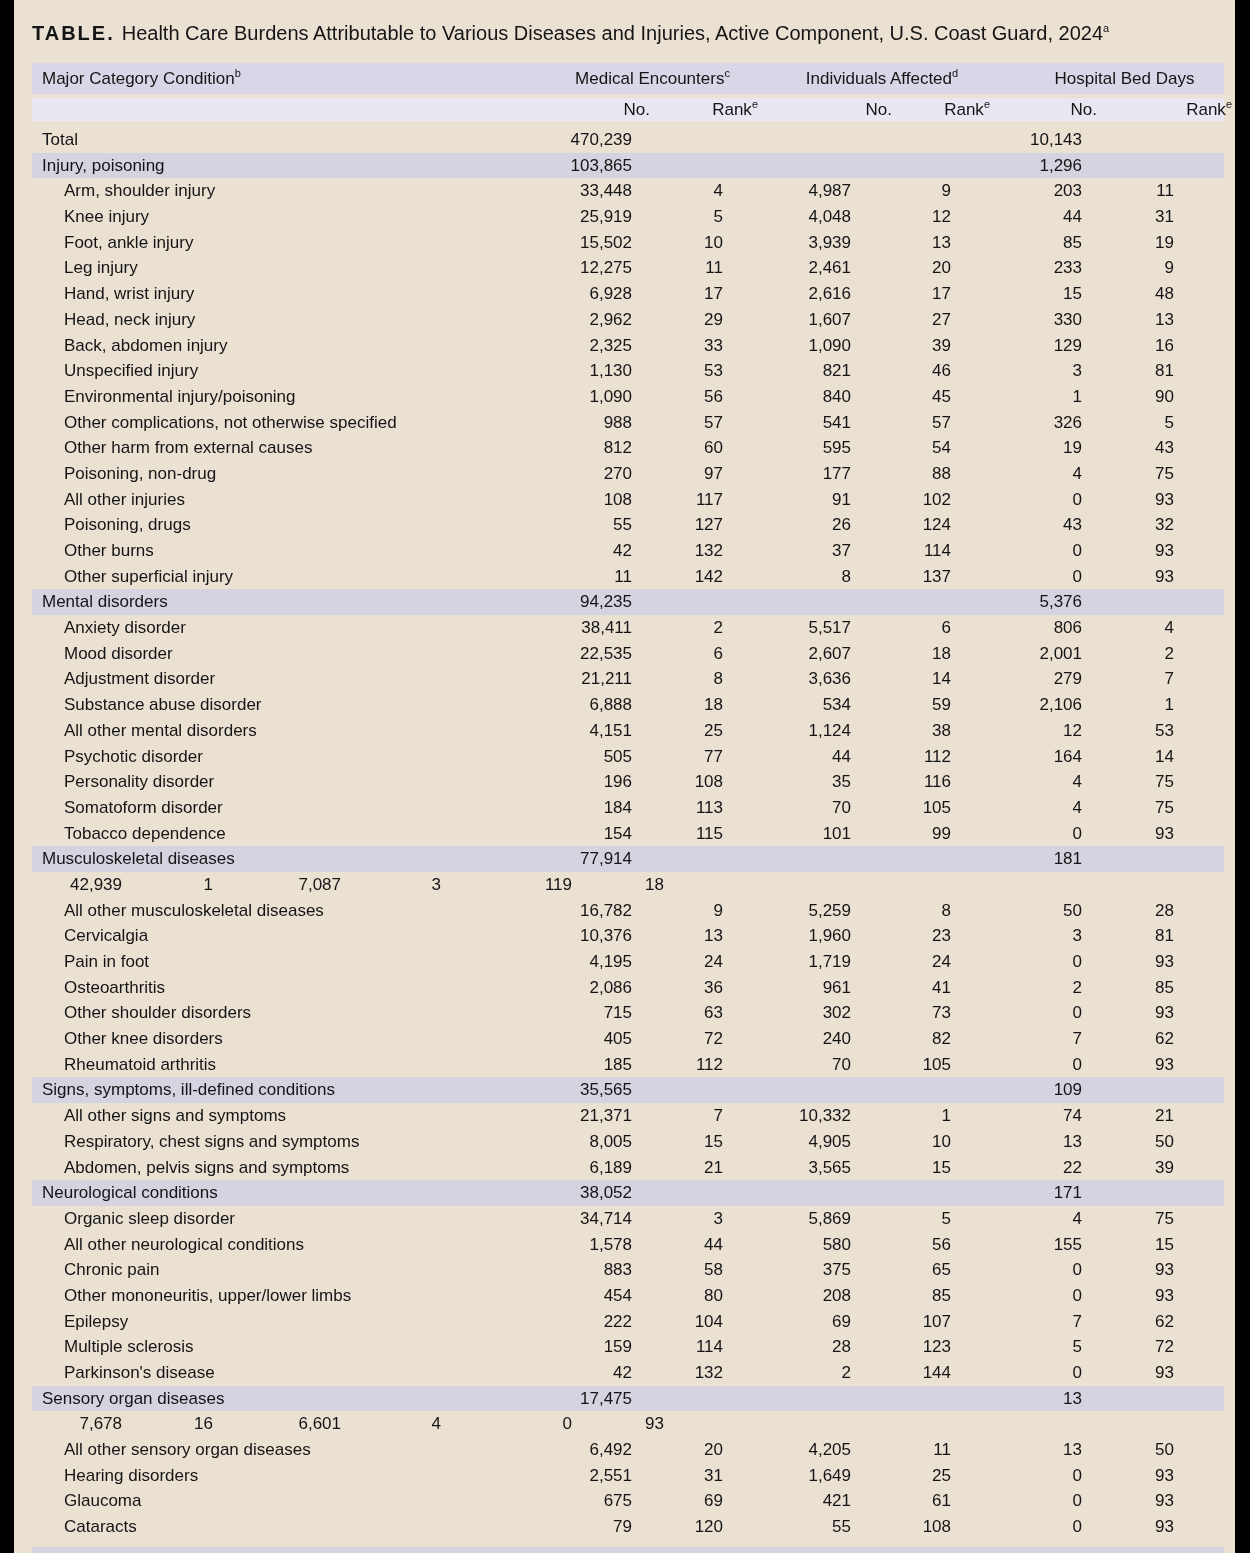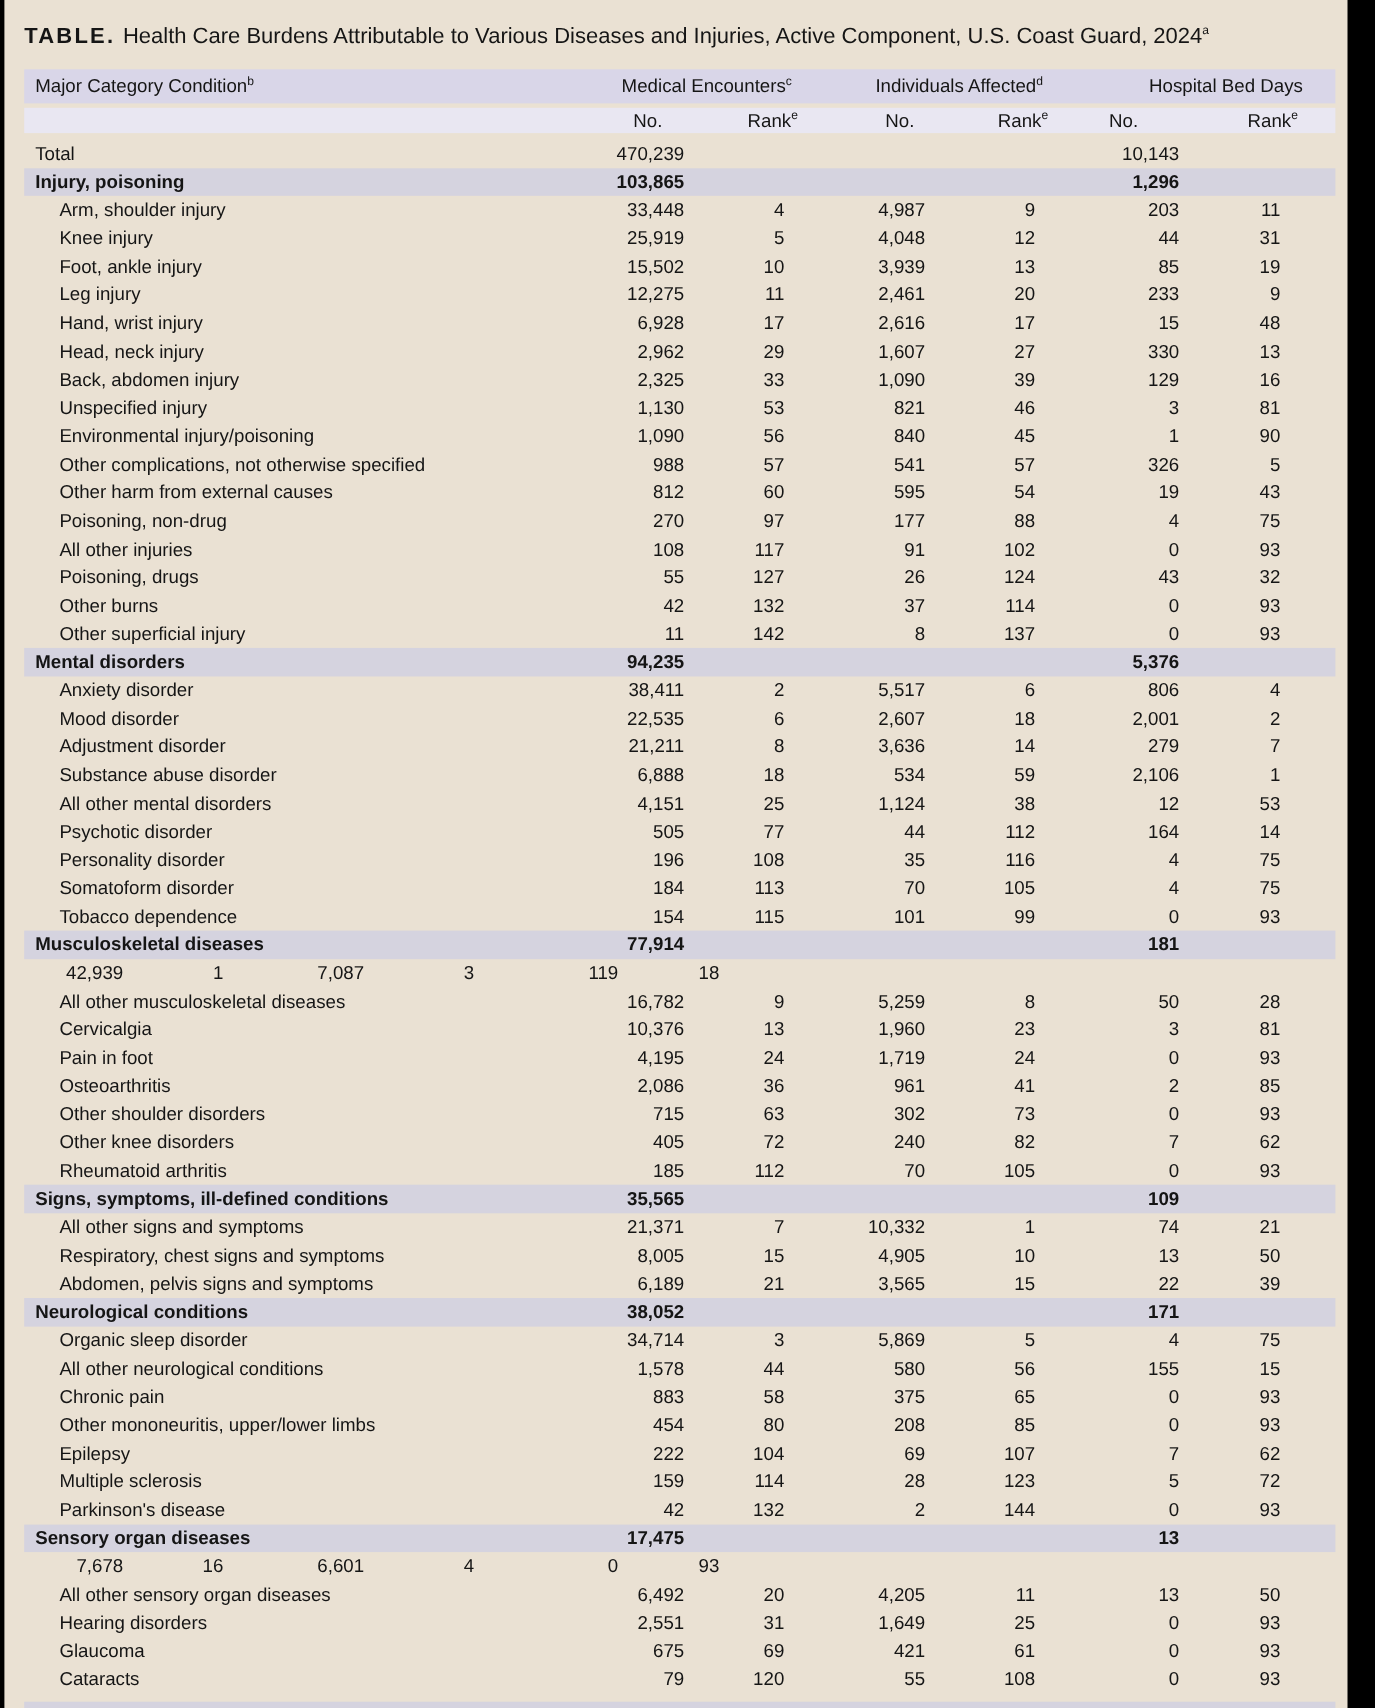--- a/index.html
+++ b/index.html
@@ -3,44 +3,44 @@
 <meta charset="utf-8">
 <style>
   html,body{margin:0;padding:0}
   body{
     width:1250px;height:1553px;position:relative;overflow:hidden;
     background:#000;
     font-family:"Liberation Sans",sans-serif;
     color:#151515;
     -webkit-font-smoothing:antialiased;
   }
-  .panel{position:absolute;left:4px;top:0;width:1221px;height:1553px;background:var(--panel,#eae1d3)}
+  .panel{position:absolute;left:14px;top:0;width:1221px;height:1553px;background:var(--panel,#eae1d3)}
   .title{position:absolute;left:18px;top:22px;font-size:20px;white-space:nowrap}
   .title .tlabel{font-weight:bold;letter-spacing:2px;margin-right:7px}
   sup{font-size:11px;line-height:0}
   .tbl{position:absolute;left:18px;top:63px;width:1192px;font-size:17px}
   .hrow{display:flex}
   .h1{height:31px;line-height:31px;background:var(--header-band,#d9d6e8);margin-bottom:4px}
   .h2{height:23px;line-height:23px;background:var(--subheader-band,#e9e7f2);margin-bottom:6px}
   .c{flex:none;box-sizing:border-box;white-space:nowrap}
   .c1{width:510px;padding-left:10px;overflow:hidden}
   .c2{width:102px}.c3{width:91px}.c4{width:128px}.c5{width:100px}.c6{width:131px}.c7{width:130px}
   .g{text-align:center}
   .g1{width:193px;transform:translateX(14px)}
   .g2{width:228px;transform:translateX(33px)}
   .g3{width:261px;transform:translateX(31px)}
-  .h2 .c{text-align:center}
+  .h2 .c{text-align:right}
   .h2 .c2{transform:translateX(6px)}
   .h2 .c3{transform:translateX(23px)}
   .h2 .c4{transform:translateX(29px)}
   .h2 .c5{transform:translateX(27px)}
   .h2 .c6{transform:translateX(3px)}
   .h2 .c7{transform:translateX(8px)}
   .row{display:flex;height:25.69px;line-height:25.69px}
-  .row.category{background:var(--category-band,#d5d3df);font-weight:bold}
+  .row.category{background:var(--category-band,#d5d3df);font-weight:normal}
   .row.item .c1{padding-left:32px}
   .num{text-align:right}
   .c2.num,.c3.num,.c4.num,.c5.num,.c6.num{padding-right:12px}
   .c7.num{padding-right:50px}
   .bottom-strip{position:absolute;left:18px;bottom:0;width:1192px;height:6px;background:var(--category-band,#d5d3df)}
 </style>
 </head>
 <body>
 
 <div class="panel">

